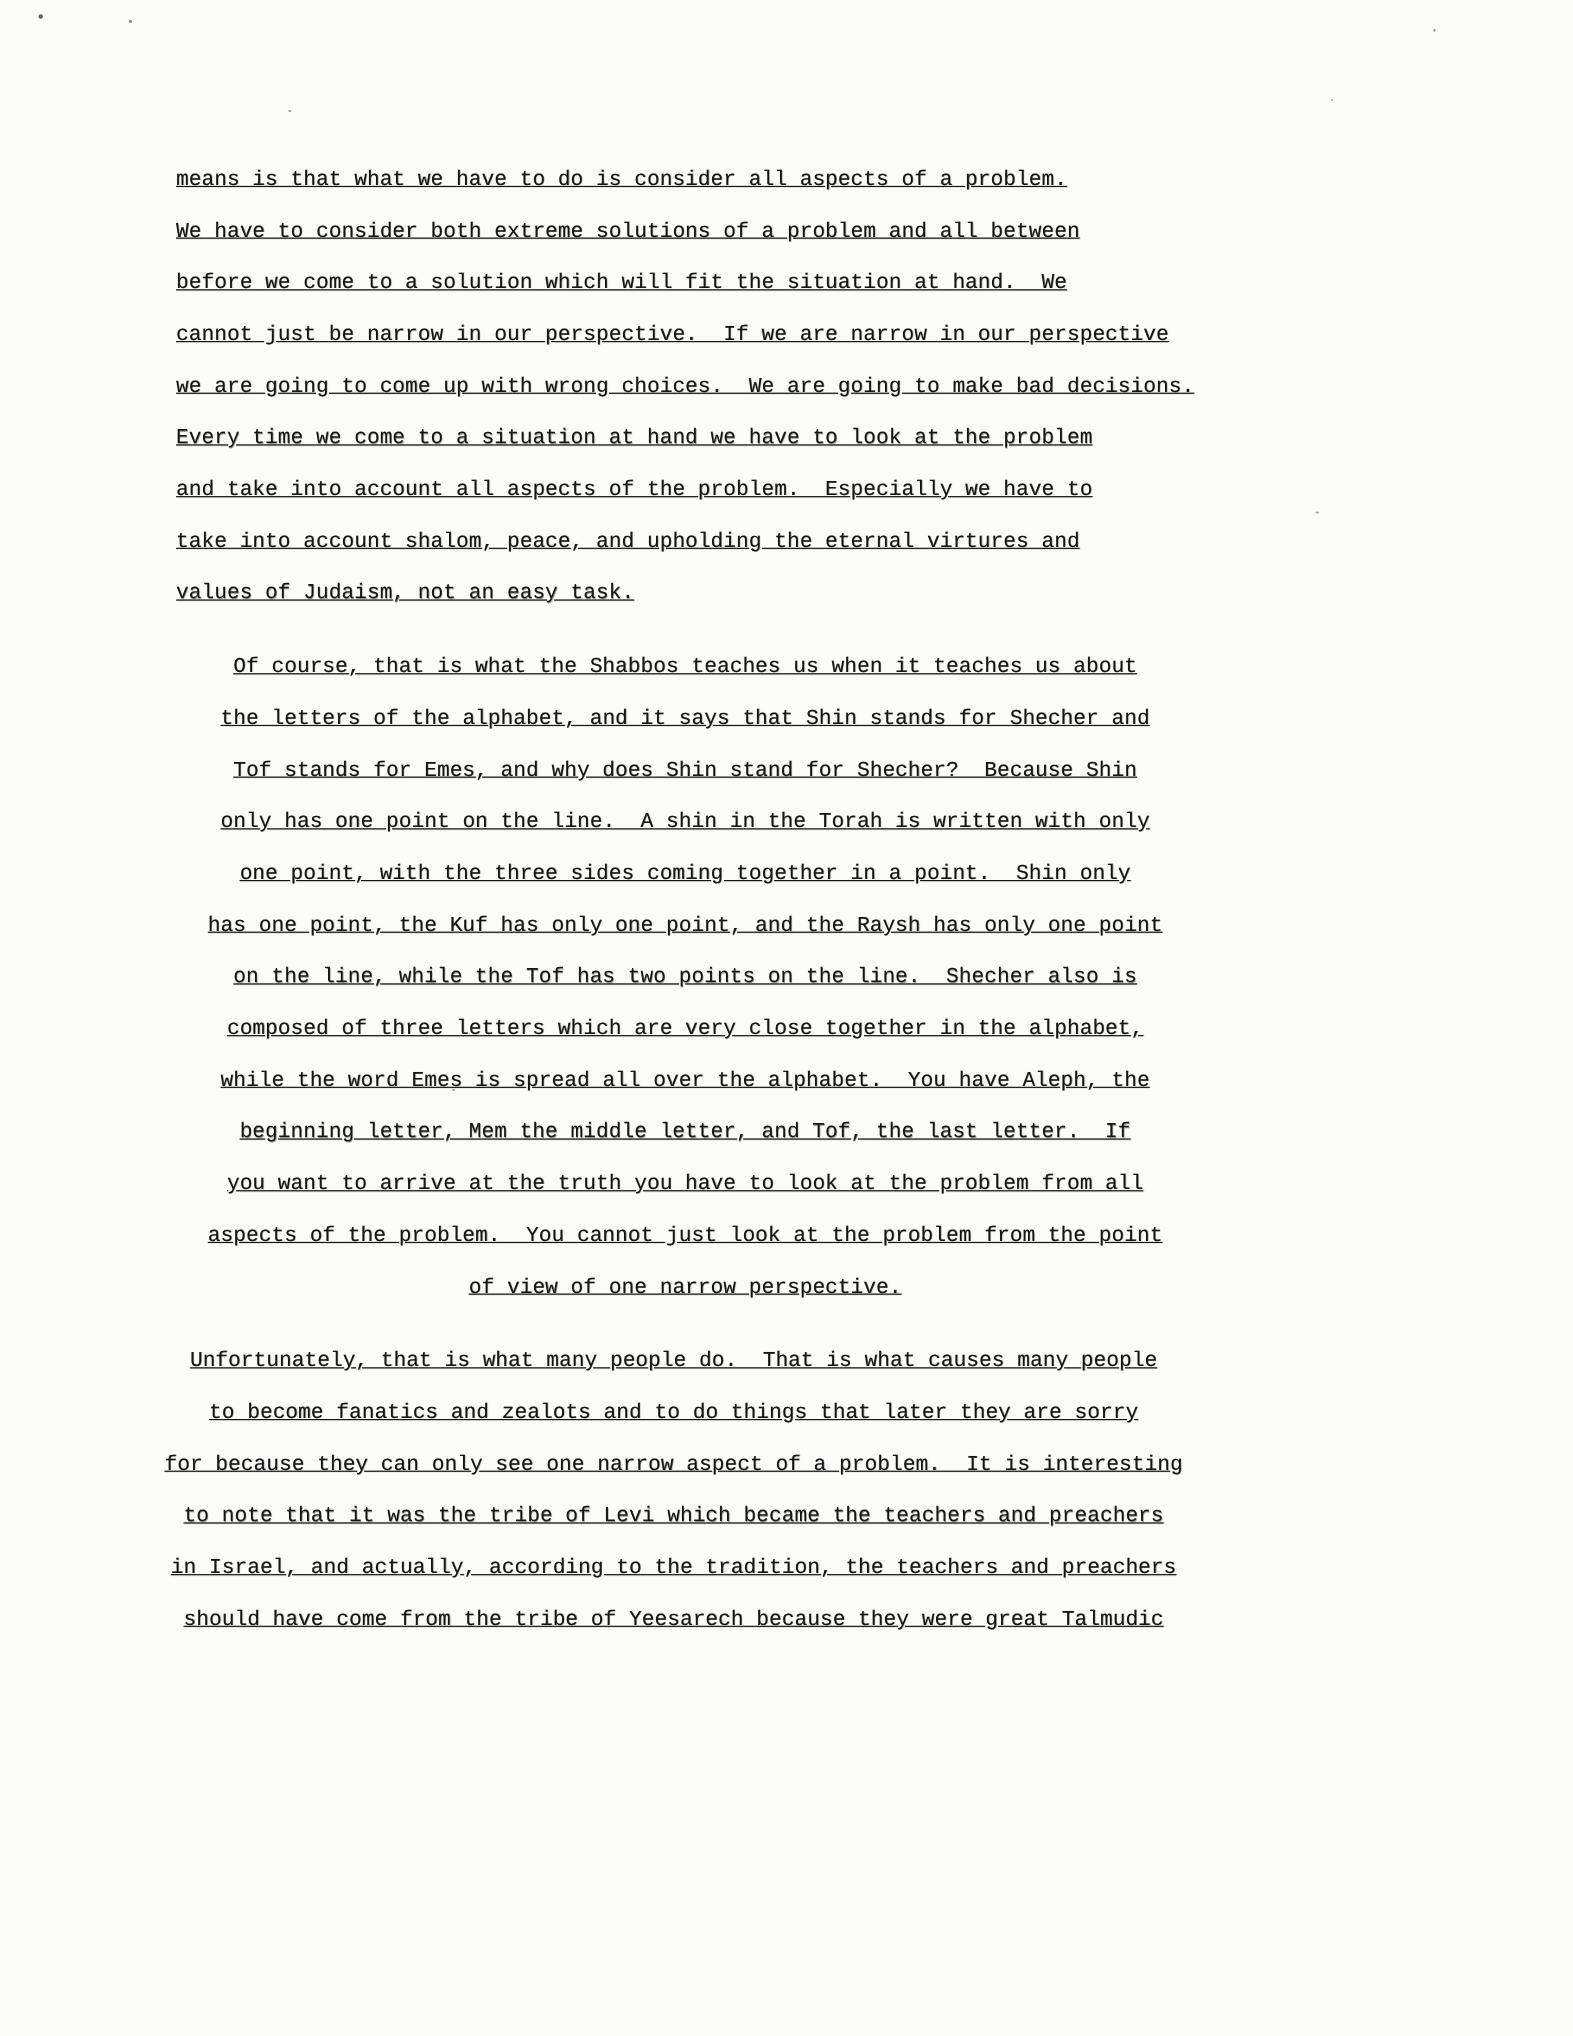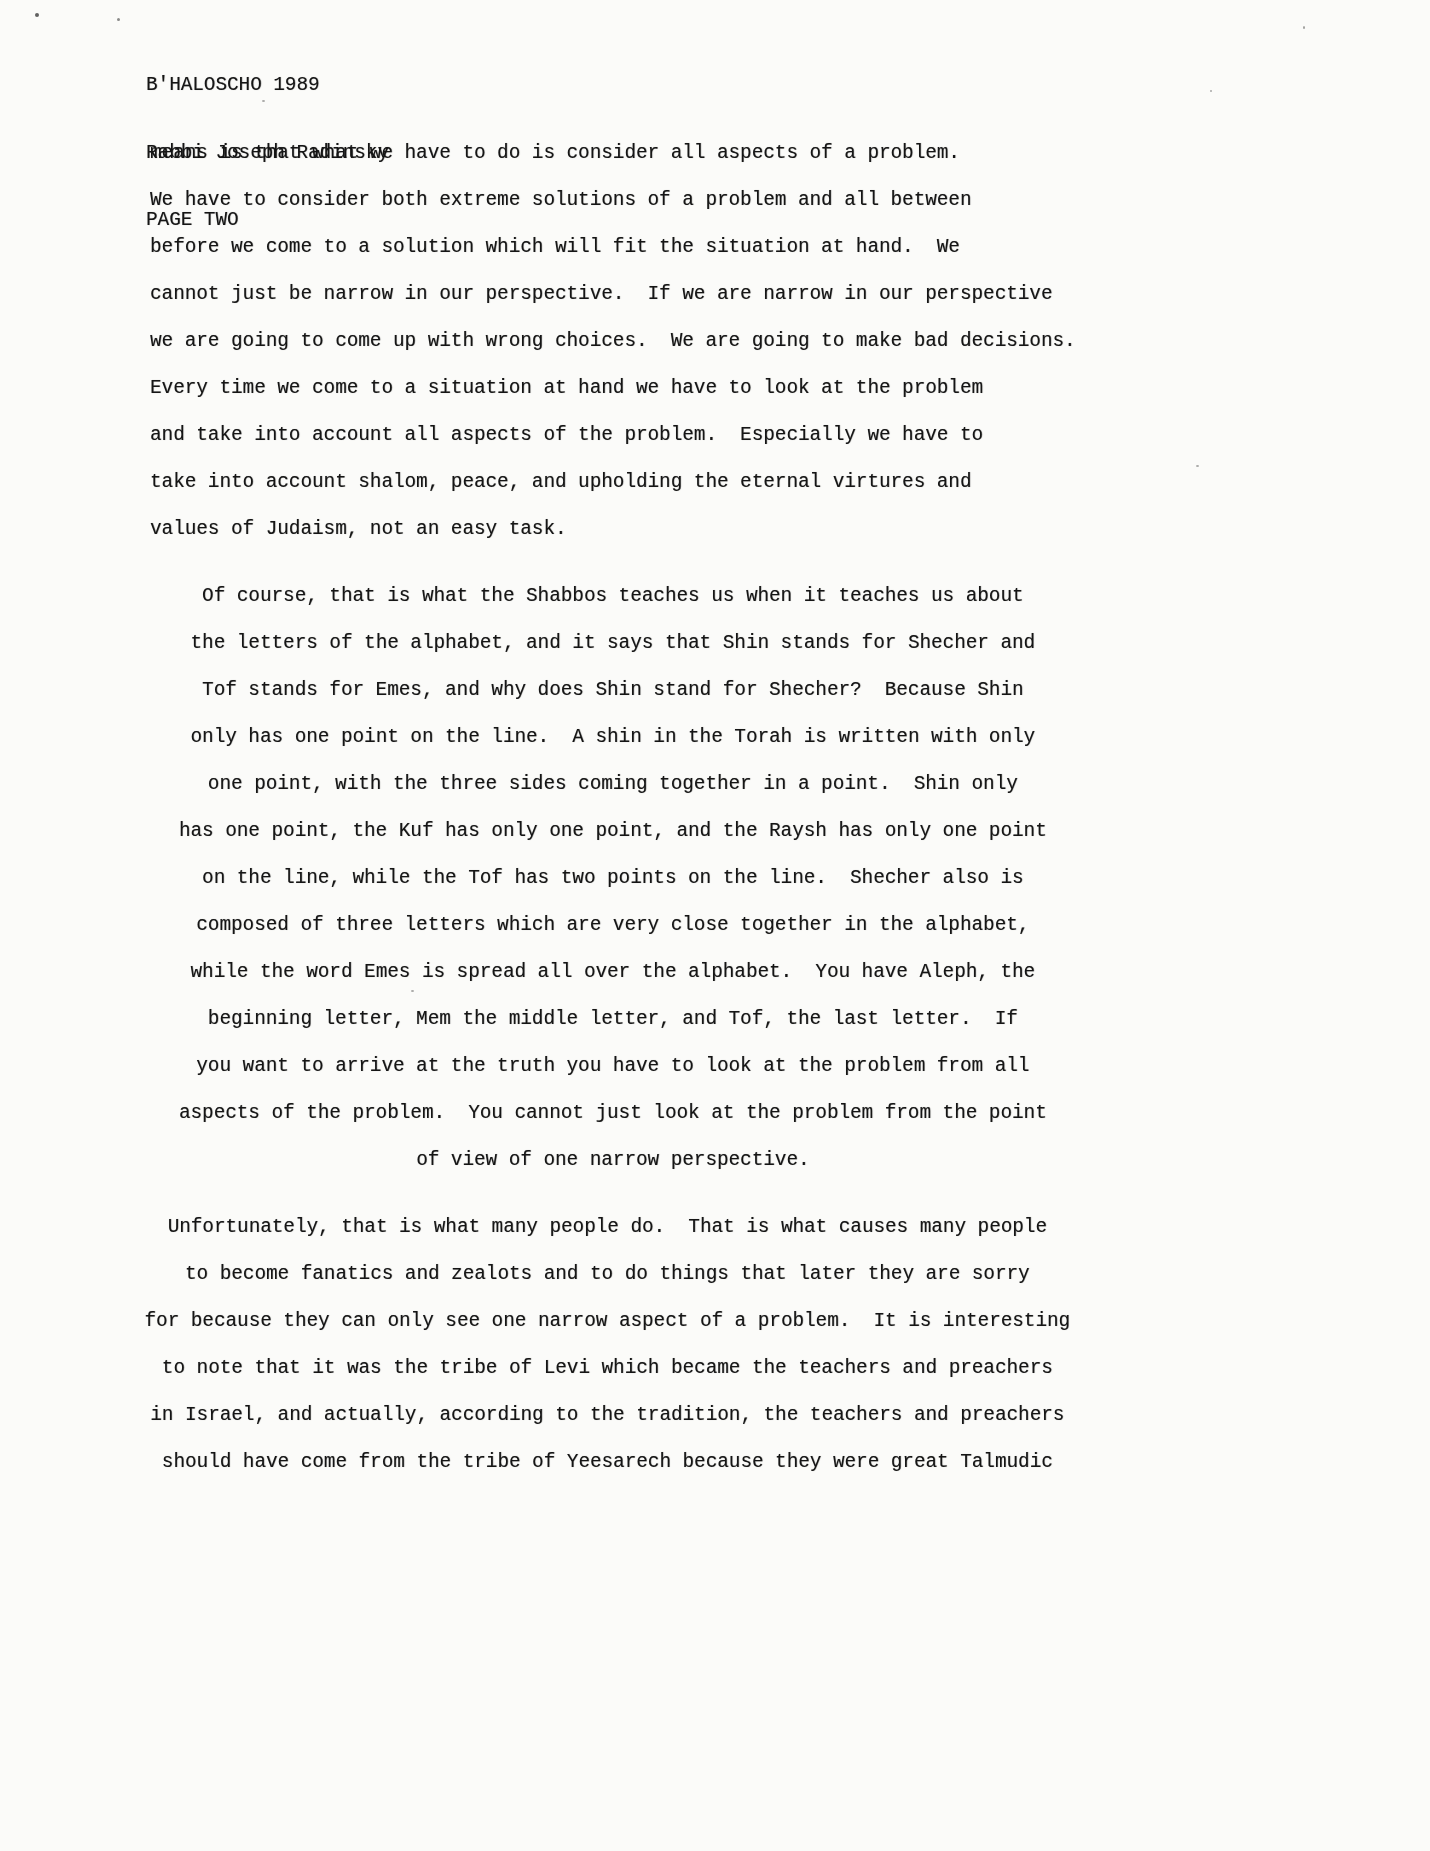--- a/index.html
+++ b/index.html
@@ -32,21 +32,22 @@
   .doc-header .hline {
     height: 23.5px;
     line-height: 23.5px;
   }
   .doc-body {
     position: absolute;
     left: 146px;
     top: 126px;
   }
   .para {
-    margin: 4px;
+    margin: 14px;
+    text-decoration: underline;
   }
   .para + .para {
     margin-top: 20px;
     text-align: center;
   }
   .para:nth-child(3) {
     margin-left: -7px;
   }
   .line {
     height: 47px;
@@ -64,25 +65,20 @@
   .speck.s4 { left: 262px;  top: 100px; width: 3px; height: 2px; opacity: .40; }
   .speck.s5 { left: 1210px; top: 90px;  width: 2px; height: 2px; opacity: .40; }
   .speck.s6 { left: 1196px; top: 465px; width: 3px; height: 2px; opacity: .40; }
   .speck.s7 { left: 411px;  top: 990px; width: 3px; height: 2px; opacity: .40; }
 </style>
 </head>
 <body>
 
 <div class="sheet">
 
-  <div class="doc-header typewriter">
-    <div class="hline">B'HALOSCHO 1989</div>
-    <div class="hline">Rabbi Joseph Radinsky</div>
-    <div class="hline">PAGE TWO</div>
-  </div>
 
   <div class="doc-body typewriter"><div class="para"><div class="line">means is that what we have to do is consider all aspects of a problem.</div><div class="line">We have to consider both extreme solutions of a problem and all between</div><div class="line">before we come to a solution which will fit the situation at hand.  We</div><div class="line">cannot just be narrow in our perspective.  If we are narrow in our perspective</div><div class="line">we are going to come up with wrong choices.  We are going to make bad decisions.</div><div class="line">Every time we come to a situation at hand we have to look at the problem</div><div class="line">and take into account all aspects of the problem.  Especially we have to</div><div class="line">take into account shalom, peace, and upholding the eternal virtures and</div><div class="line">values of Judaism, not an easy task.</div></div><div class="para"><div class="line">Of course, that is what the Shabbos teaches us when it teaches us about</div><div class="line">the letters of the alphabet, and it says that Shin stands for Shecher and</div><div class="line">Tof stands for Emes, and why does Shin stand for Shecher?  Because Shin</div><div class="line">only has one point on the line.  A shin in the Torah is written with only</div><div class="line">one point, with the three sides coming together in a point.  Shin only</div><div class="line">has one point, the Kuf has only one point, and the Raysh has only one point</div><div class="line">on the line, while the Tof has two points on the line.  Shecher also is</div><div class="line">composed of three letters which are very close together in the alphabet,</div><div class="line">while the word Emes is spread all over the alphabet.  You have Aleph, the</div><div class="line">beginning letter, Mem the middle letter, and Tof, the last letter.  If</div><div class="line">you want to arrive at the truth you have to look at the problem from all</div><div class="line">aspects of the problem.  You cannot just look at the problem from the point</div><div class="line">of view of one narrow perspective.</div></div><div class="para"><div class="line">Unfortunately, that is what many people do.  That is what causes many people</div><div class="line">to become fanatics and zealots and to do things that later they are sorry</div><div class="line">for because they can only see one narrow aspect of a problem.  It is interesting</div><div class="line">to note that it was the tribe of Levi which became the teachers and preachers</div><div class="line">in Israel, and actually, according to the tradition, the teachers and preachers</div><div class="line">should have come from the tribe of Yeesarech because they were great Talmudic</div></div></div>
 
   <div class="speck s1"></div>
   <div class="speck s2"></div>
   <div class="speck s3"></div>
   <div class="speck s4"></div>
   <div class="speck s5"></div>
   <div class="speck s6"></div>
   <div class="speck s7"></div>

